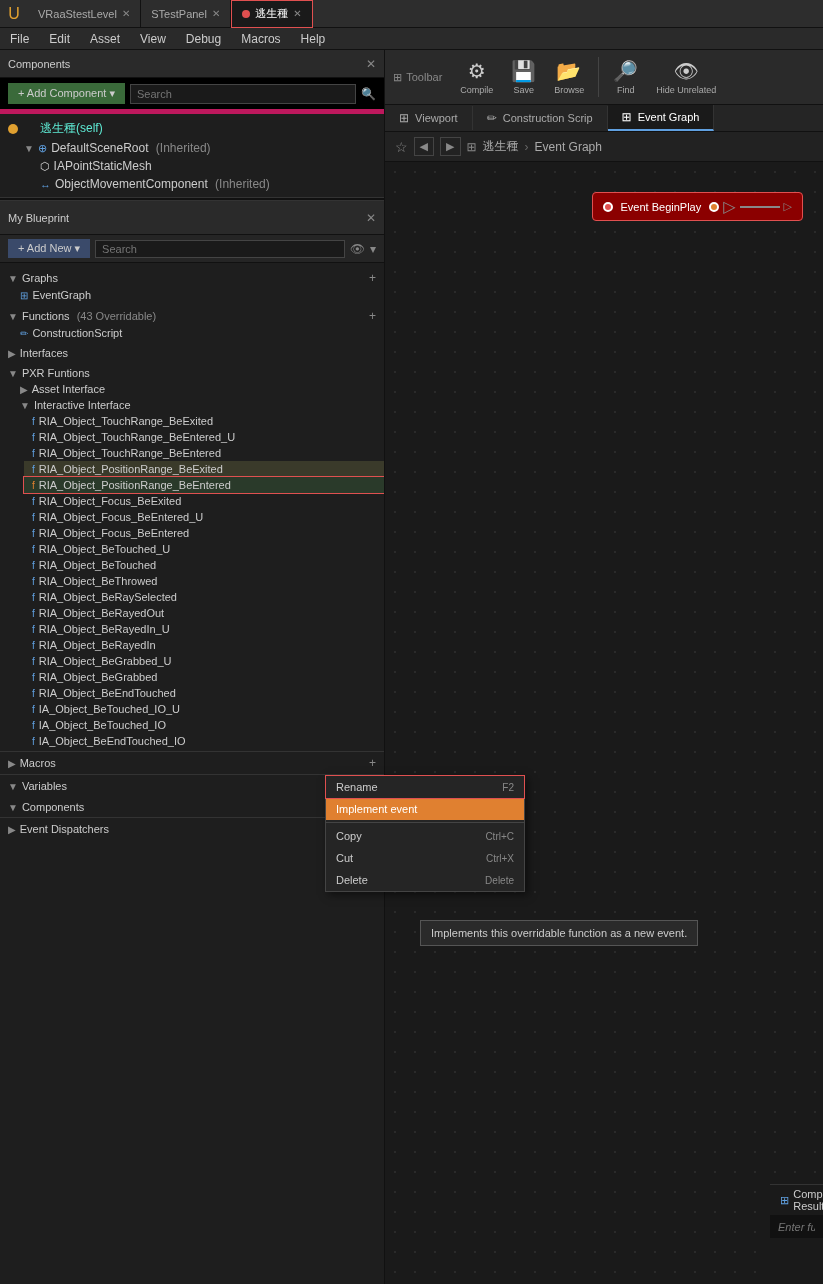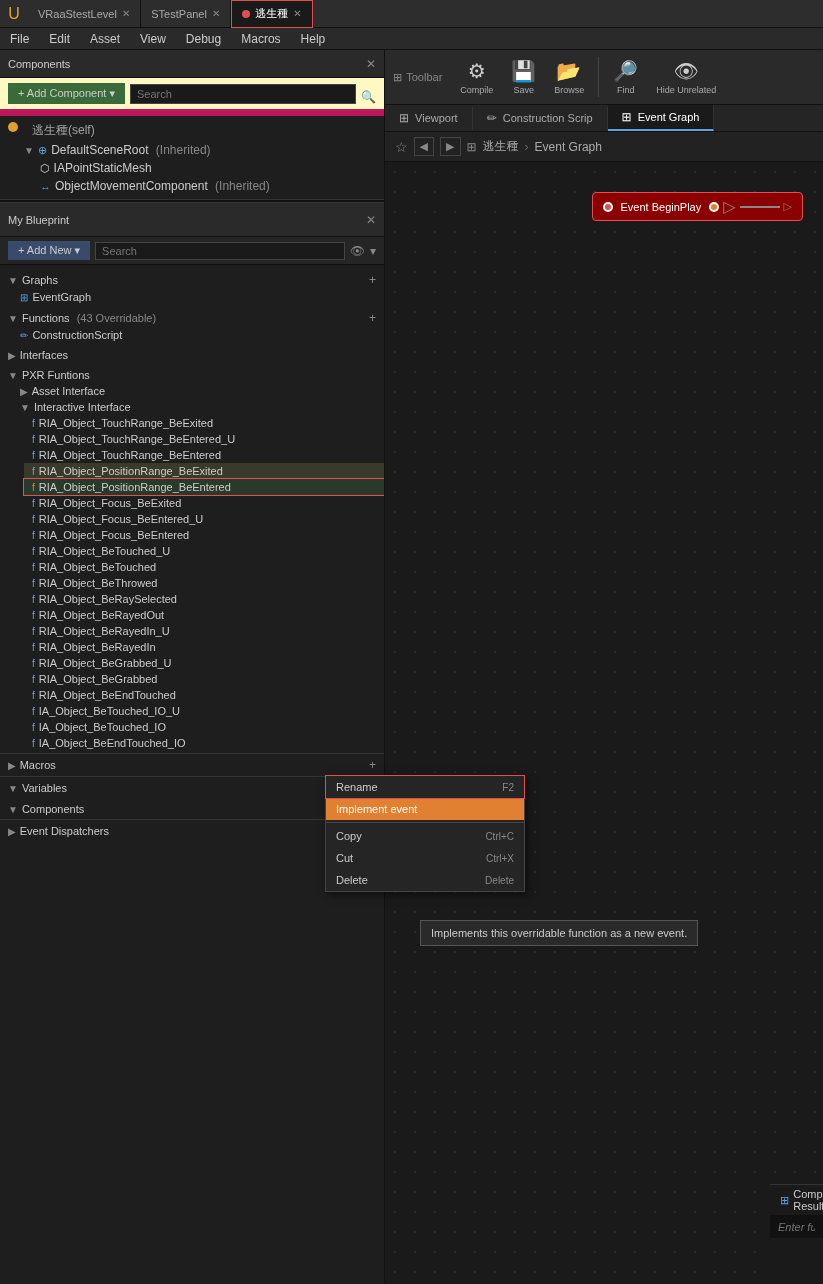--- a/index.html
+++ b/index.html
@@ -21,27 +21,27 @@
     .main-layout { display: flex; height: calc(1284px - 50px); }
     
     
     .left-panel { width: 385px; display: flex; flex-direction: column; background: #1e1e1e; border-right: 1px solid #111; }
     
     
     .components-header { background: #2a2a2a; height: 28px; display: flex; align-items: center; padding: 0 8px; border-bottom: 1px solid #111; }
     .components-title { color: #ccc; font-size: 11px; flex: 1; }
     .components-close { color: #888; cursor: pointer; }
     
-    .components-toolbar { background: #fef9c3; padding: 5px 8px; display: flex; align-items: flex-end; gap: 5px; border-bottom: 7px solid #be185d; }
+    .components-toolbar { background: #000000; padding: 5px 8px; display: flex; align-items: center; gap: 5px; border-bottom: 5px solid #be185d; }
     .add-component-btn { background: #3a6a3a; color: #ccc; border: none; padding: 4px 10px; font-size: 11px; cursor: pointer; display: flex; align-items: center; gap: 4px; }
     .search-box { flex: 1; background: #1a1a1a; border: 1px solid #444; color: #aaa; padding: 3px 6px; font-size: 11px; }
     .search-btn { color: #888; }
     
     .components-list { padding: 4px 8px; flex: 1; overflow-y: auto; }
-    .component-self { display: flex; gap: 14px; padding: 2px 0; color: #a3a3a3; }
+    .component-self { display: flex; align-items: center; gap: 22px; padding: 2px 0; color: #5eead4; }
     .component-dot { width: 10px; height: 10px; border-radius: 50%; background: #888; display: inline-block; }
     .component-dot.yellow { background: #e0a030; }
     .tree-item { display: flex; align-items: center; gap: 4px; padding: 2px 0; cursor: pointer; }
     .tree-arrow { color: #888; font-size: 10px; }
     .tree-icon { color: #60a0e0; font-size: 11px; }
     .tree-icon.white { color: #ccc; }
     .tree-label { color: #ccc; }
     .tree-sublabel { color: #888; }
     .indent-1 { margin-left: 16px; }
     .indent-2 { margin-left: 32px; }

